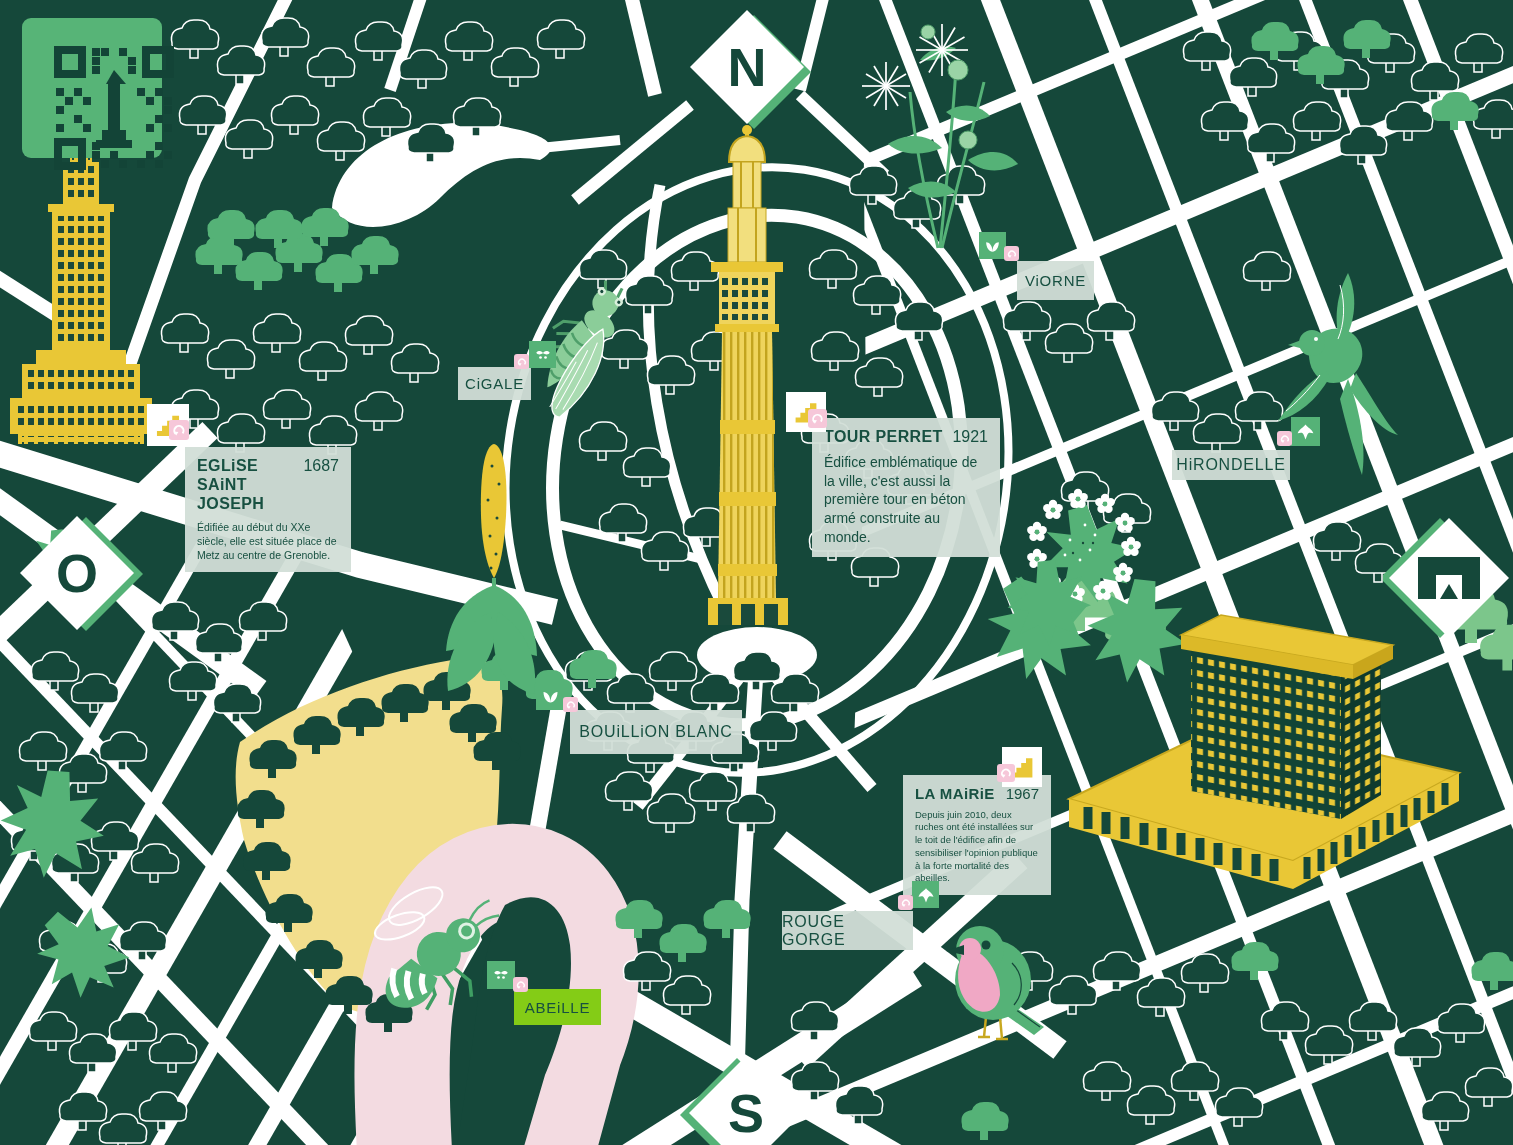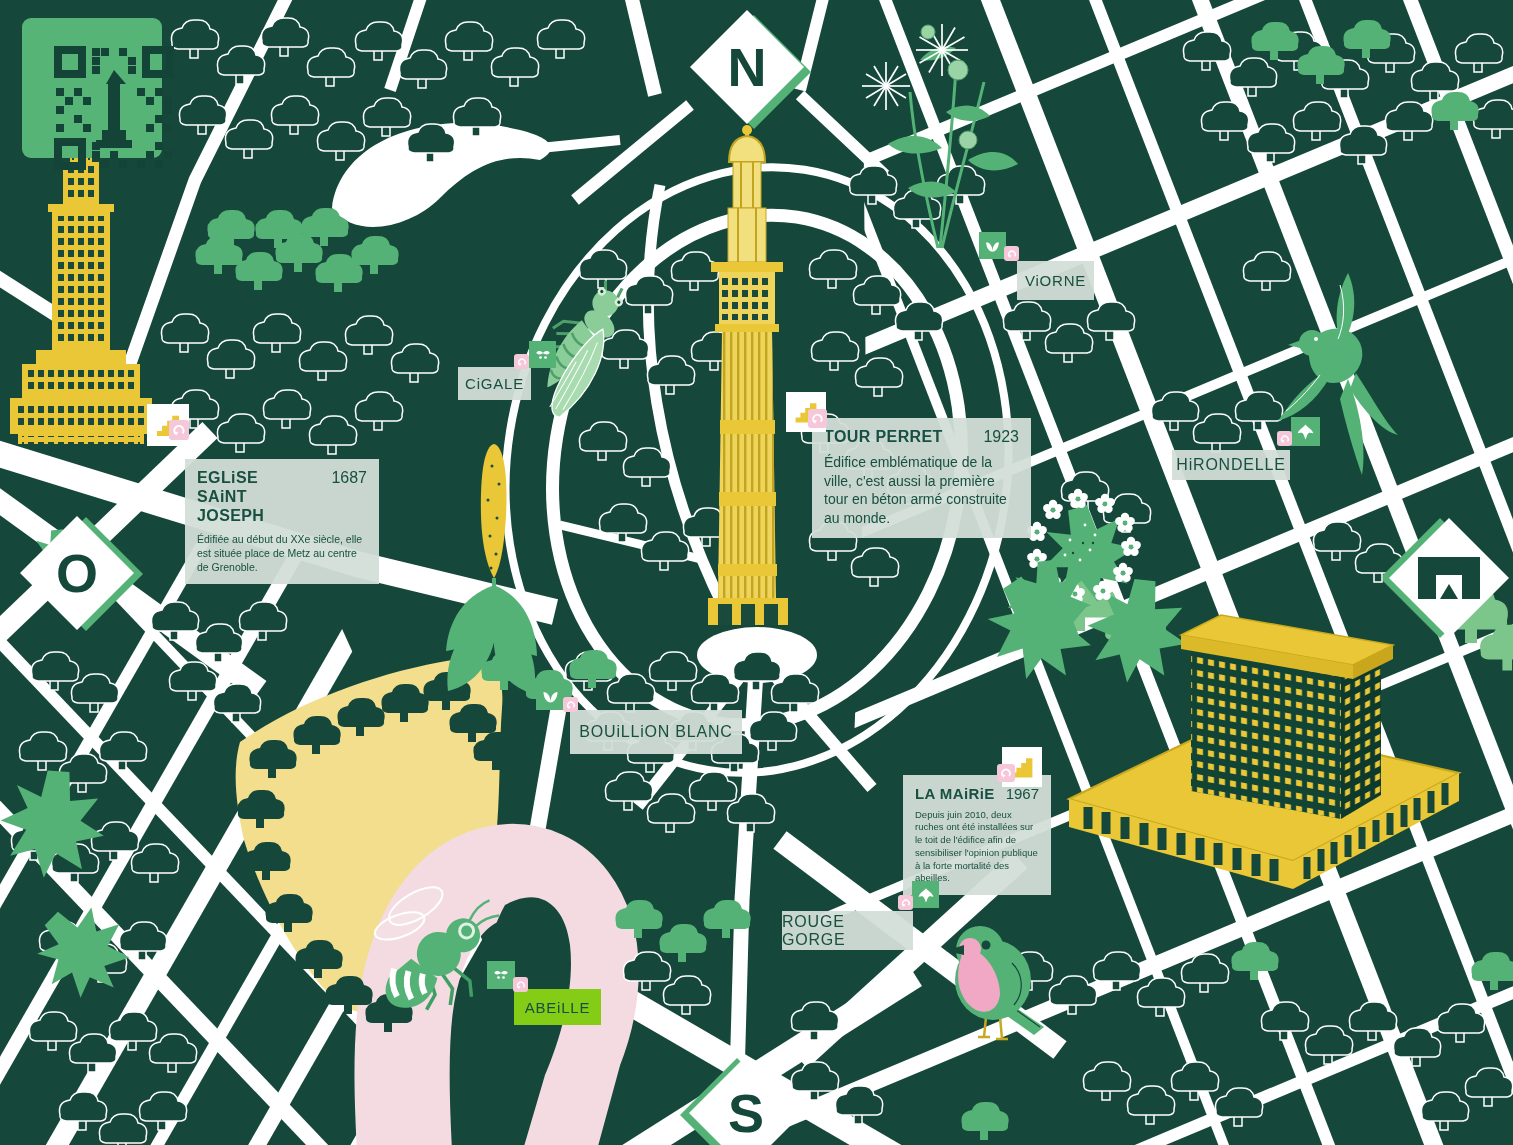--- a/index.html
+++ b/index.html
@@ -699,43 +699,43 @@
   <svg width="34" height="34" viewBox="0 0 40 40">
     <path d="M7,33 V27 H13 V21 H19 V15 H25 V9 H33 V33 Z" fill="#E9C736"></path>
     </svg>
 </div>
 <div class="pkb" style="left:169px;top:420px;width:20px;height:20px">
   <svg width="14" height="14" viewBox="0 0 14 14">
     <path d="M3.6,10.8 A4.6,4.6 0 1 1 10.6,10.4" fill="none" stroke="#FFF" stroke-width="2"></path>
     <path d="M1.4,8.6 L4.2,12.6 L6.4,8.9 Z" fill="#FFF"></path>
     </svg>
 </div>
-<div class="card" style="left:185px;top:459px;width:194px">
+<div class="card" style="left:185px;top:447px;width:166px">
   <div class="head">
     <div class="title" style="font-size:16px;max-width:104px">EGLiSE SAiNT JOSEPH</div>
     <div class="year" style="font-size:16px">1687</div>
   </div>
   <div class="desc" style="font-size:10.5px">Édifiée au début du XXe siècle, elle est située place de Metz au centre de Grenoble.</div>
 </div>
 
 <div class="stairs" style="left:786px;top:392px;width:40px;height:40px">
   <svg width="32" height="32" viewBox="0 0 40 40">
     <path d="M7,33 V27 H13 V21 H19 V15 H25 V9 H33 V33 Z" fill="#E9C736"></path>
     </svg>
 </div>
 <div class="pkb" style="left:808px;top:409px;width:19px;height:19px">
   <svg width="13" height="13" viewBox="0 0 14 14">
     <path d="M3.6,10.8 A4.6,4.6 0 1 1 10.6,10.4" fill="none" stroke="#FFF" stroke-width="2"></path>
     <path d="M1.4,8.6 L4.2,12.6 L6.4,8.9 Z" fill="#FFF"></path>
     </svg>
 </div>
-<div class="card" style="left:812px;top:418px;width:219px">
+<div class="card" style="left:812px;top:418px;width:188px">
   <div class="head">
     <div class="title" style="font-size:16px">TOUR PERRET</div>
-    <div class="year" style="font-size:16px">1923</div>
+    <div class="year" style="font-size:16px">1921</div>
   </div>
   <div class="desc" style="font-size:14px">Édifice emblématique de la ville, c'est aussi la première tour en béton armé construite au monde.</div>
 </div>
 
 <div class="stairs" style="left:1002px;top:747px;width:40px;height:40px">
   <svg width="32" height="32" viewBox="0 0 40 40">
     <path d="M7,33 V27 H13 V21 H19 V15 H25 V9 H33 V33 Z" fill="#E9C736"></path>
     </svg>
 </div>
 <div class="pkb" style="left:997px;top:764px;width:18px;height:18px">

